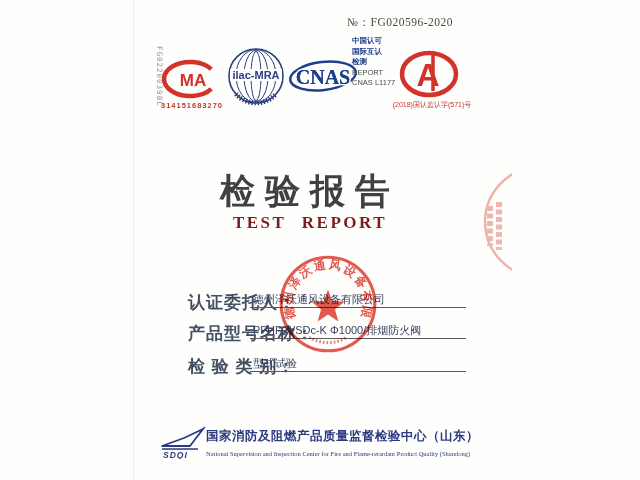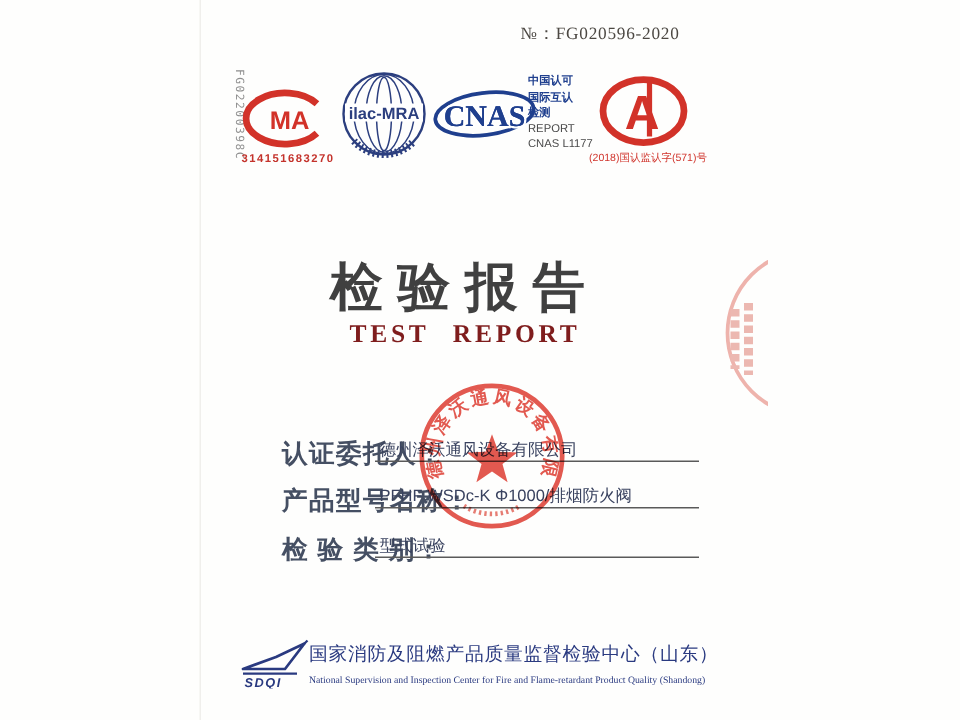--- a/index.html
+++ b/index.html
@@ -13,21 +13,21 @@
 
   
   .side-serial{position:absolute;left:164px;top:46px;transform:rotate(90deg);
                transform-origin:0 0;font-size:7.5px;color:#8f8f8f;letter-spacing:1px;
                font-family:"DejaVu Sans Mono",monospace;white-space:nowrap;}
 
   
   .logo{position:absolute;}
   .cma-number{position:absolute;left:157px;top:101px;width:70px;text-align:center;
               font-size:7.5px;font-weight:bold;color:#c4332c;letter-spacing:1px;}
-  .cnas-caption{position:absolute;left:352px;top:49px;font-size:7.5px;line-height:10.5px;}
+  .cnas-caption{position:absolute;left:352px;top:36px;font-size:7.5px;line-height:10.5px;}
   .cnas-caption .zh{color:#1f3f8e;font-weight:bold;}
   .cnas-caption .en{color:#4a4a4a;}
   .cal-caption{position:absolute;left:390px;top:100px;width:84px;text-align:center;
                font-size:7px;color:#d0342c;}
 
   
   .title-zh{position:absolute;left:160px;top:168px;width:300px;text-align:center;
             font-size:35px;font-weight:bold;color:#404040;letter-spacing:10px;}
   .title-en{position:absolute;left:160px;top:213px;width:300px;text-align:center;
             font-family:"Liberation Serif",serif;font-size:17px;font-weight:bold;
@@ -42,21 +42,21 @@
                     background:#5a5a5a;}
   .f1{top:291px;} .f2{top:322px;} .f3{top:355px;}
 
   
   .stamp-main{position:absolute;left:276px;top:252px;z-index:2;opacity:0.88;
               mix-blend-mode:multiply;}
   .stamp-partial{position:absolute;left:452px;top:160px;z-index:2;opacity:0.7;
                  mix-blend-mode:multiply;}
 
   
-  .footer-zh{position:absolute;left:206px;top:428px;font-size:12.5px;font-weight:normal;
+  .footer-zh{position:absolute;left:206px;top:428px;font-size:12.5px;font-weight:bold;
              color:#2a3a80;letter-spacing:0.5px;}
   .footer-en{position:absolute;left:206px;top:450px;font-family:"Liberation Serif",serif;
              font-size:6.5px;color:#2a3a80;}
 </style>
 </head>
 <body>
 
 <div class="page">
   <div class="crease"></div>
 

